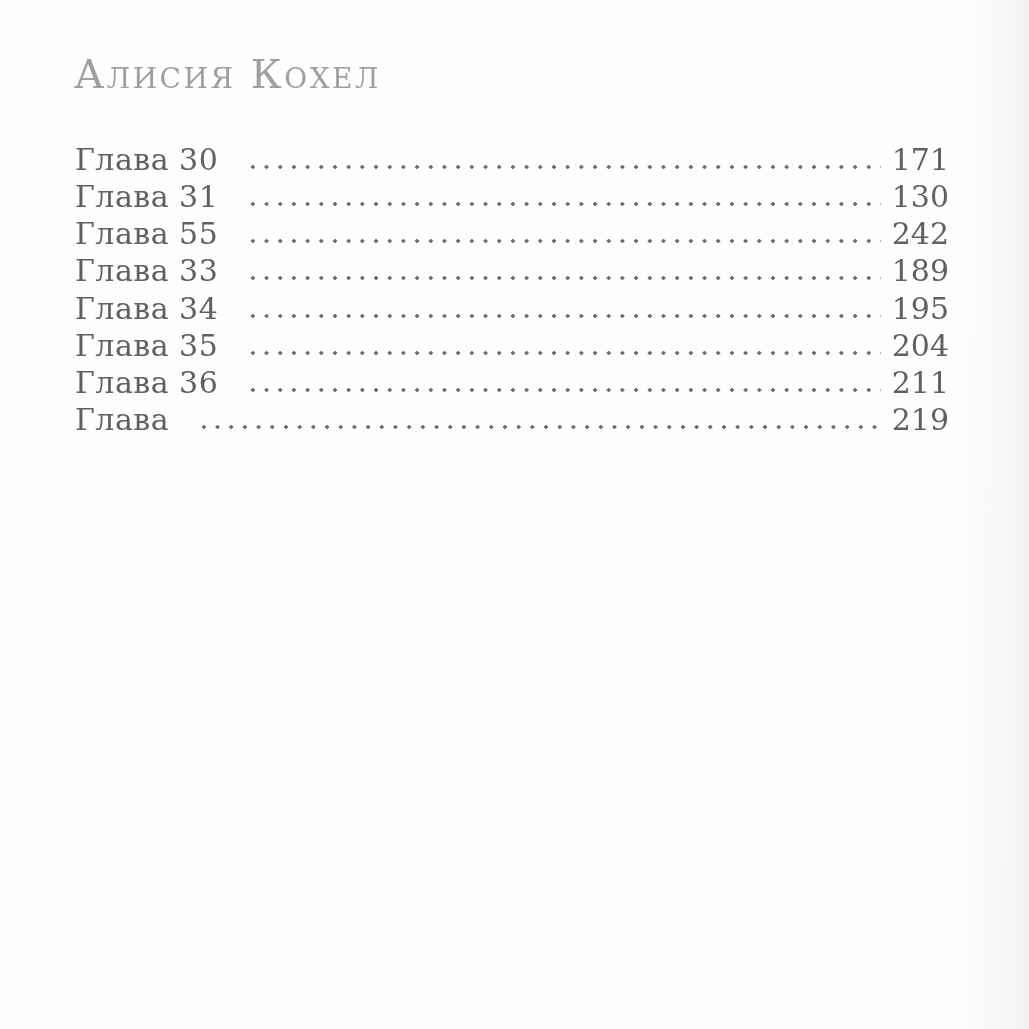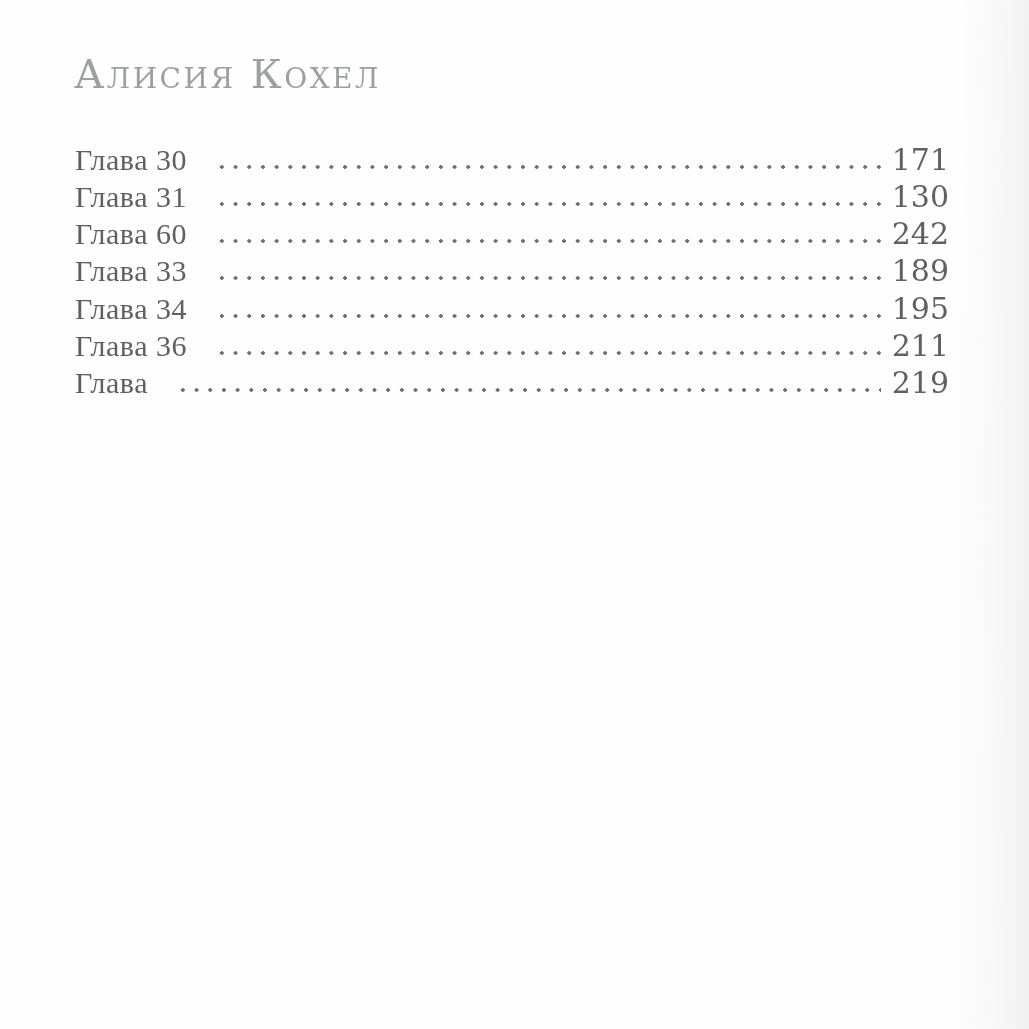--- a/index.html
+++ b/index.html
@@ -46,21 +46,20 @@
     display: flex;
     align-items: baseline;
     height: 37.15px;
     color: #606062;
   }
   .toc-label {
     font-size: 30px;
     line-height: 37.15px;
     white-space: nowrap;
     letter-spacing: 0.5px;
-    font-family: Liberation Serif, serif;
   }
   .dot-leader {
     flex: 1 1 auto;
     height: 26px;
     margin: 0 11px 0 24px;
     
     background-image: radial-gradient(circle, #6f6f71 1.55px, rgba(0,0,0,0) 2.05px);
     background-size: 13.7px 6px;
     background-repeat: repeat-x;
     background-position: left 4px bottom 0px;
@@ -87,37 +86,42 @@
       <span class="toc-page">171</span>
     </div>
 
     <div class="toc-row">
       <span class="toc-label">Глава 31</span>
       <span class="dot-leader"></span>
       <span class="toc-page">130</span>
     </div>
 
     <div class="toc-row">
-      <span class="toc-label">Глава 60</span>
+      <span class="toc-label">Глава 55</span>
       <span class="dot-leader"></span>
       <span class="toc-page">242</span>
     </div>
 
     <div class="toc-row">
       <span class="toc-label">Глава 33</span>
       <span class="dot-leader"></span>
       <span class="toc-page">189</span>
     </div>
 
     <div class="toc-row">
       <span class="toc-label">Глава 34</span>
       <span class="dot-leader"></span>
       <span class="toc-page">195</span>
     </div>
 
+    <div class="toc-row">
+      <span class="toc-label">Глава 35</span>
+      <span class="dot-leader"></span>
+      <span class="toc-page">204</span>
+    </div>
 
     <div class="toc-row">
       <span class="toc-label">Глава 36</span>
       <span class="dot-leader"></span>
       <span class="toc-page">211</span>
     </div>
 
     <div class="toc-row">
       <span class="toc-label">Глава</span>
       <span class="dot-leader"></span>

